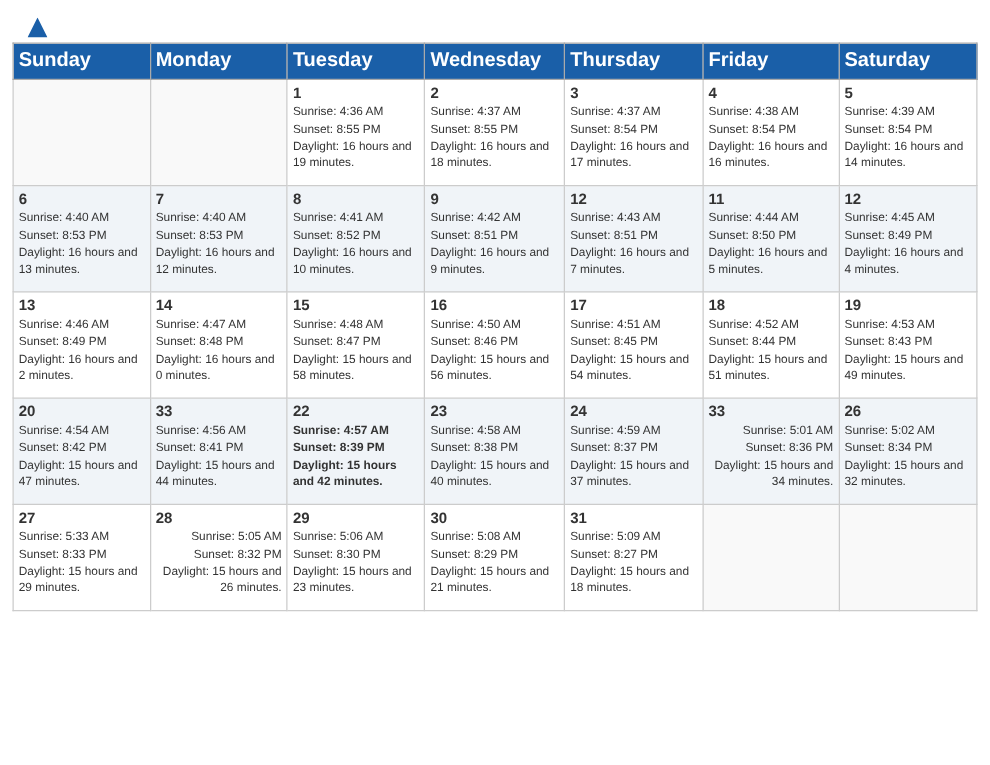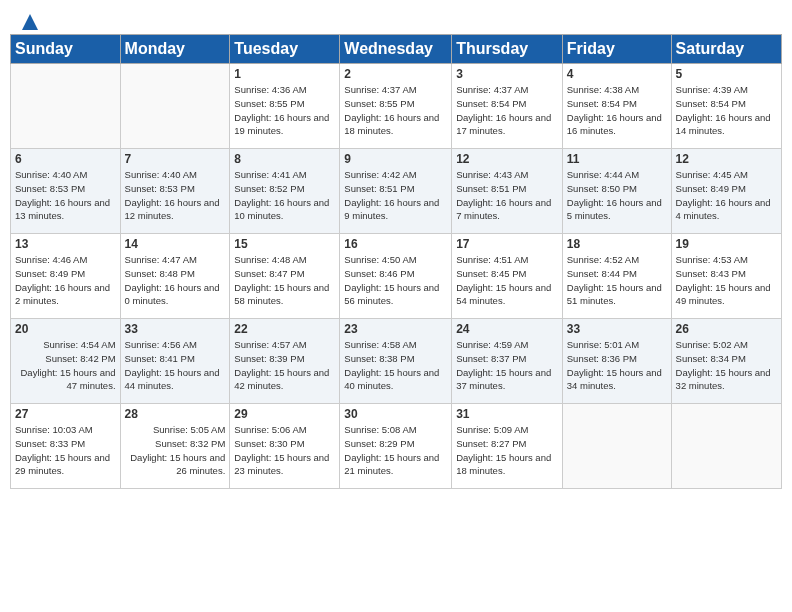--- a/index.html
+++ b/index.html
@@ -235,65 +235,65 @@
         <td>
           <span class="day-number">19</span>
           <div class="day-info" style="white-space: pre-line;">Sunrise: 4:53 AM
 Sunset: 8:43 PM
 Daylight: 15 hours and 49 minutes.</div>
         </td>
       </tr>
       <tr class="row-shaded">
         <td>
           <span class="day-number">20</span>
-          <div class="day-info" style="white-space: pre-line; text-align: right;">Sunrise: 4:54 AM
+          <div class="day-info" style="white-space: pre-line;">Sunrise: 4:54 AM
 Sunset: 8:42 PM
 Daylight: 15 hours and 47 minutes.</div>
         </td>
         <td>
           <span class="day-number">33</span>
           <div class="day-info" style="white-space: pre-line;">Sunrise: 4:56 AM
 Sunset: 8:41 PM
 Daylight: 15 hours and 44 minutes.</div>
         </td>
         <td>
           <span class="day-number">22</span>
-          <div class="day-info" style="white-space: pre-line;">Sunrise: 4:57 AM
+          <div class="day-info" style="white-space: pre-line; font-weight: bold;">Sunrise: 4:57 AM
 Sunset: 8:39 PM
 Daylight: 15 hours and 42 minutes.</div>
         </td>
         <td>
           <span class="day-number">23</span>
           <div class="day-info" style="white-space: pre-line;">Sunrise: 4:58 AM
 Sunset: 8:38 PM
 Daylight: 15 hours and 40 minutes.</div>
         </td>
         <td>
           <span class="day-number">24</span>
           <div class="day-info" style="white-space: pre-line;">Sunrise: 4:59 AM
 Sunset: 8:37 PM
 Daylight: 15 hours and 37 minutes.</div>
         </td>
         <td>
           <span class="day-number">33</span>
-          <div class="day-info" style="white-space: pre-line;">Sunrise: 5:01 AM
+          <div class="day-info" style="white-space: pre-line; text-align: right;">Sunrise: 5:01 AM
 Sunset: 8:36 PM
 Daylight: 15 hours and 34 minutes.</div>
         </td>
         <td>
           <span class="day-number">26</span>
           <div class="day-info" style="white-space: pre-line;">Sunrise: 5:02 AM
 Sunset: 8:34 PM
 Daylight: 15 hours and 32 minutes.</div>
         </td>
       </tr>
       <tr>
         <td>
           <span class="day-number">27</span>
-          <div class="day-info" style="white-space: pre-line;">Sunrise: 10:03 AM
+          <div class="day-info" style="white-space: pre-line;">Sunrise: 5:33 AM
 Sunset: 8:33 PM
 Daylight: 15 hours and 29 minutes.</div>
         </td>
         <td>
           <span class="day-number">28</span>
           <div class="day-info" style="white-space: pre-line; text-align: right;">Sunrise: 5:05 AM
 Sunset: 8:32 PM
 Daylight: 15 hours and 26 minutes.</div>
         </td>
         <td>

